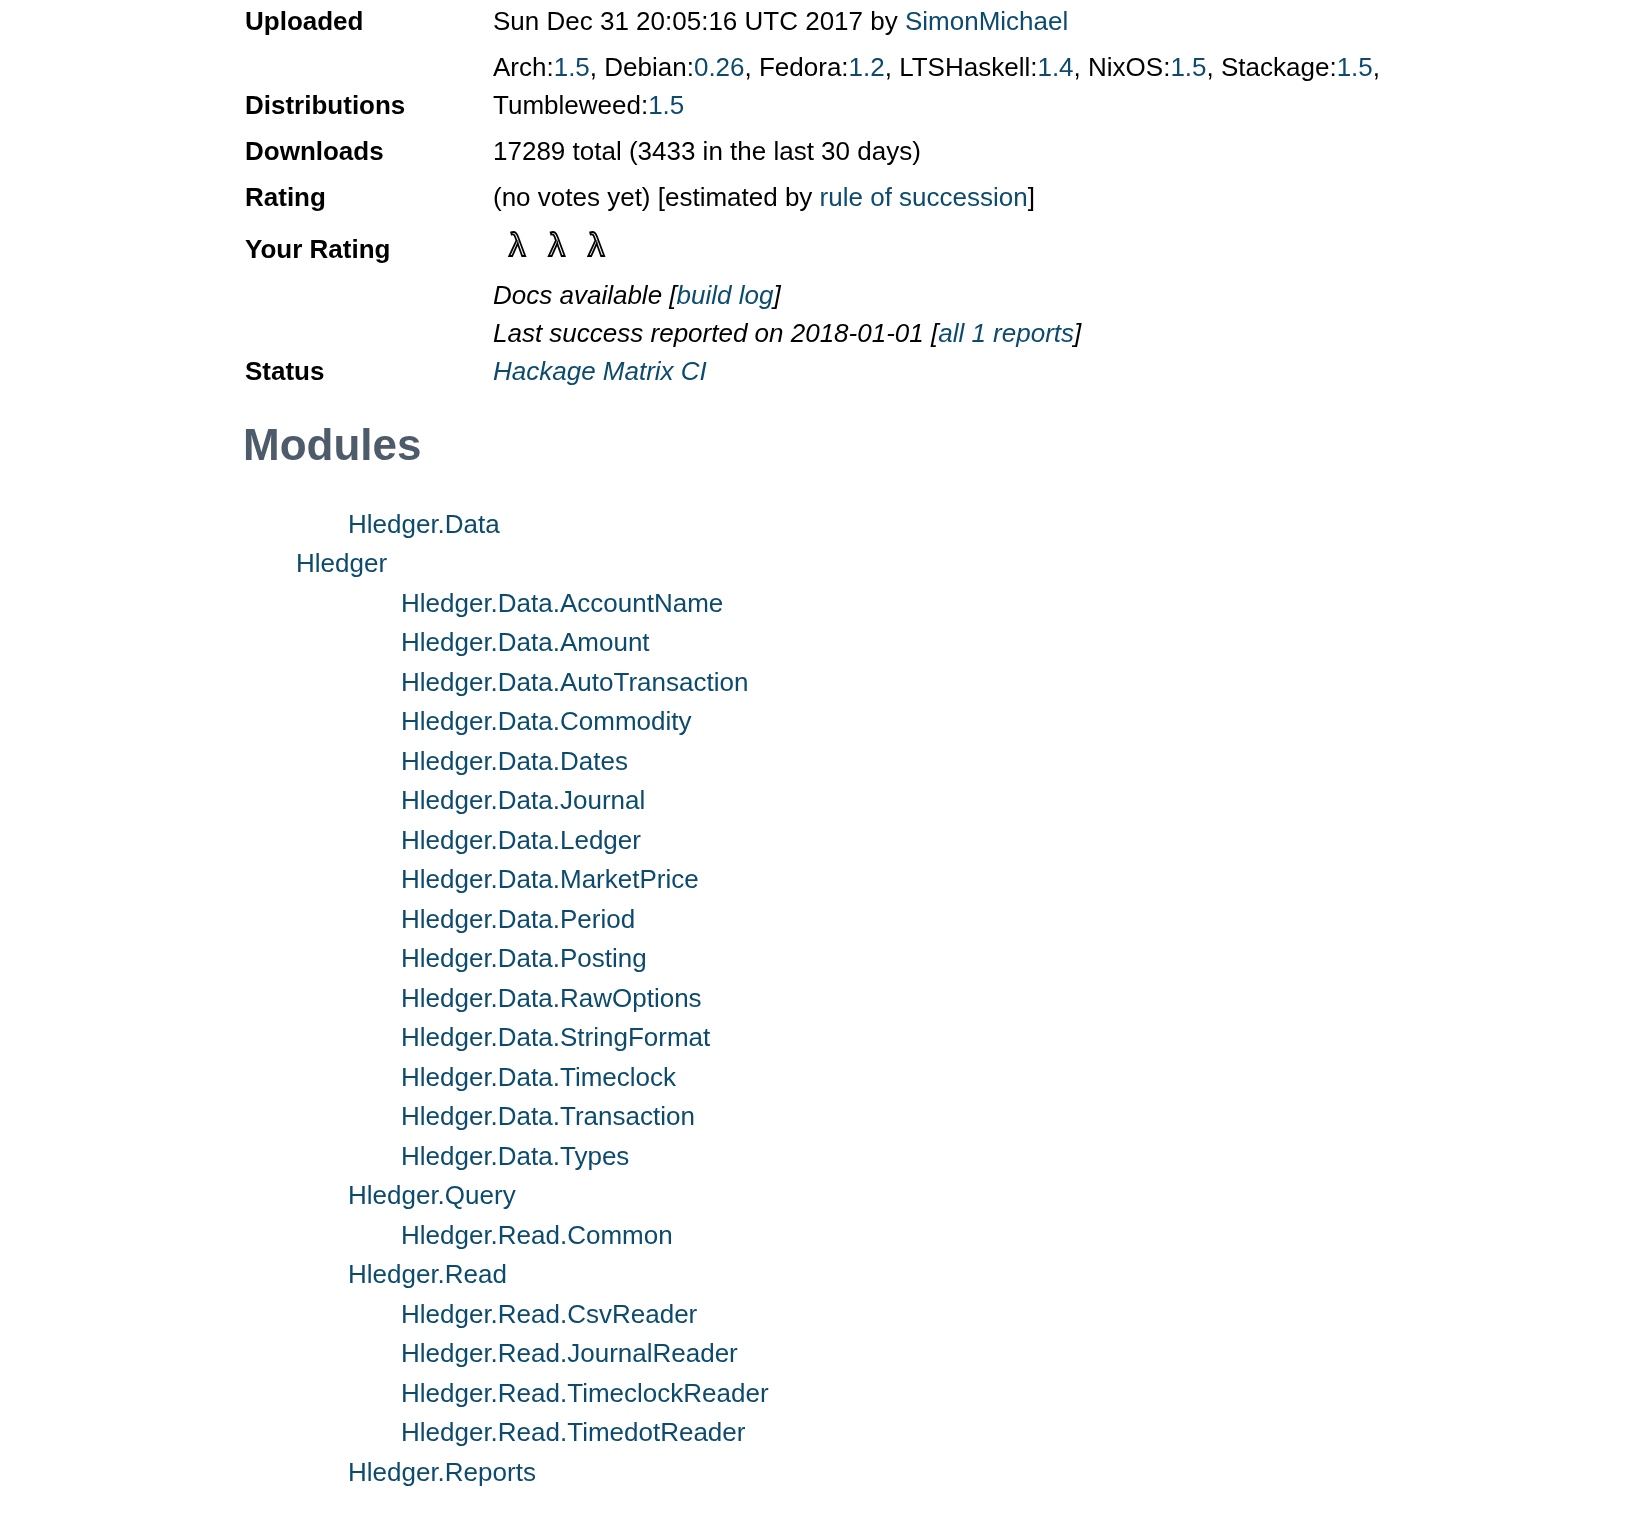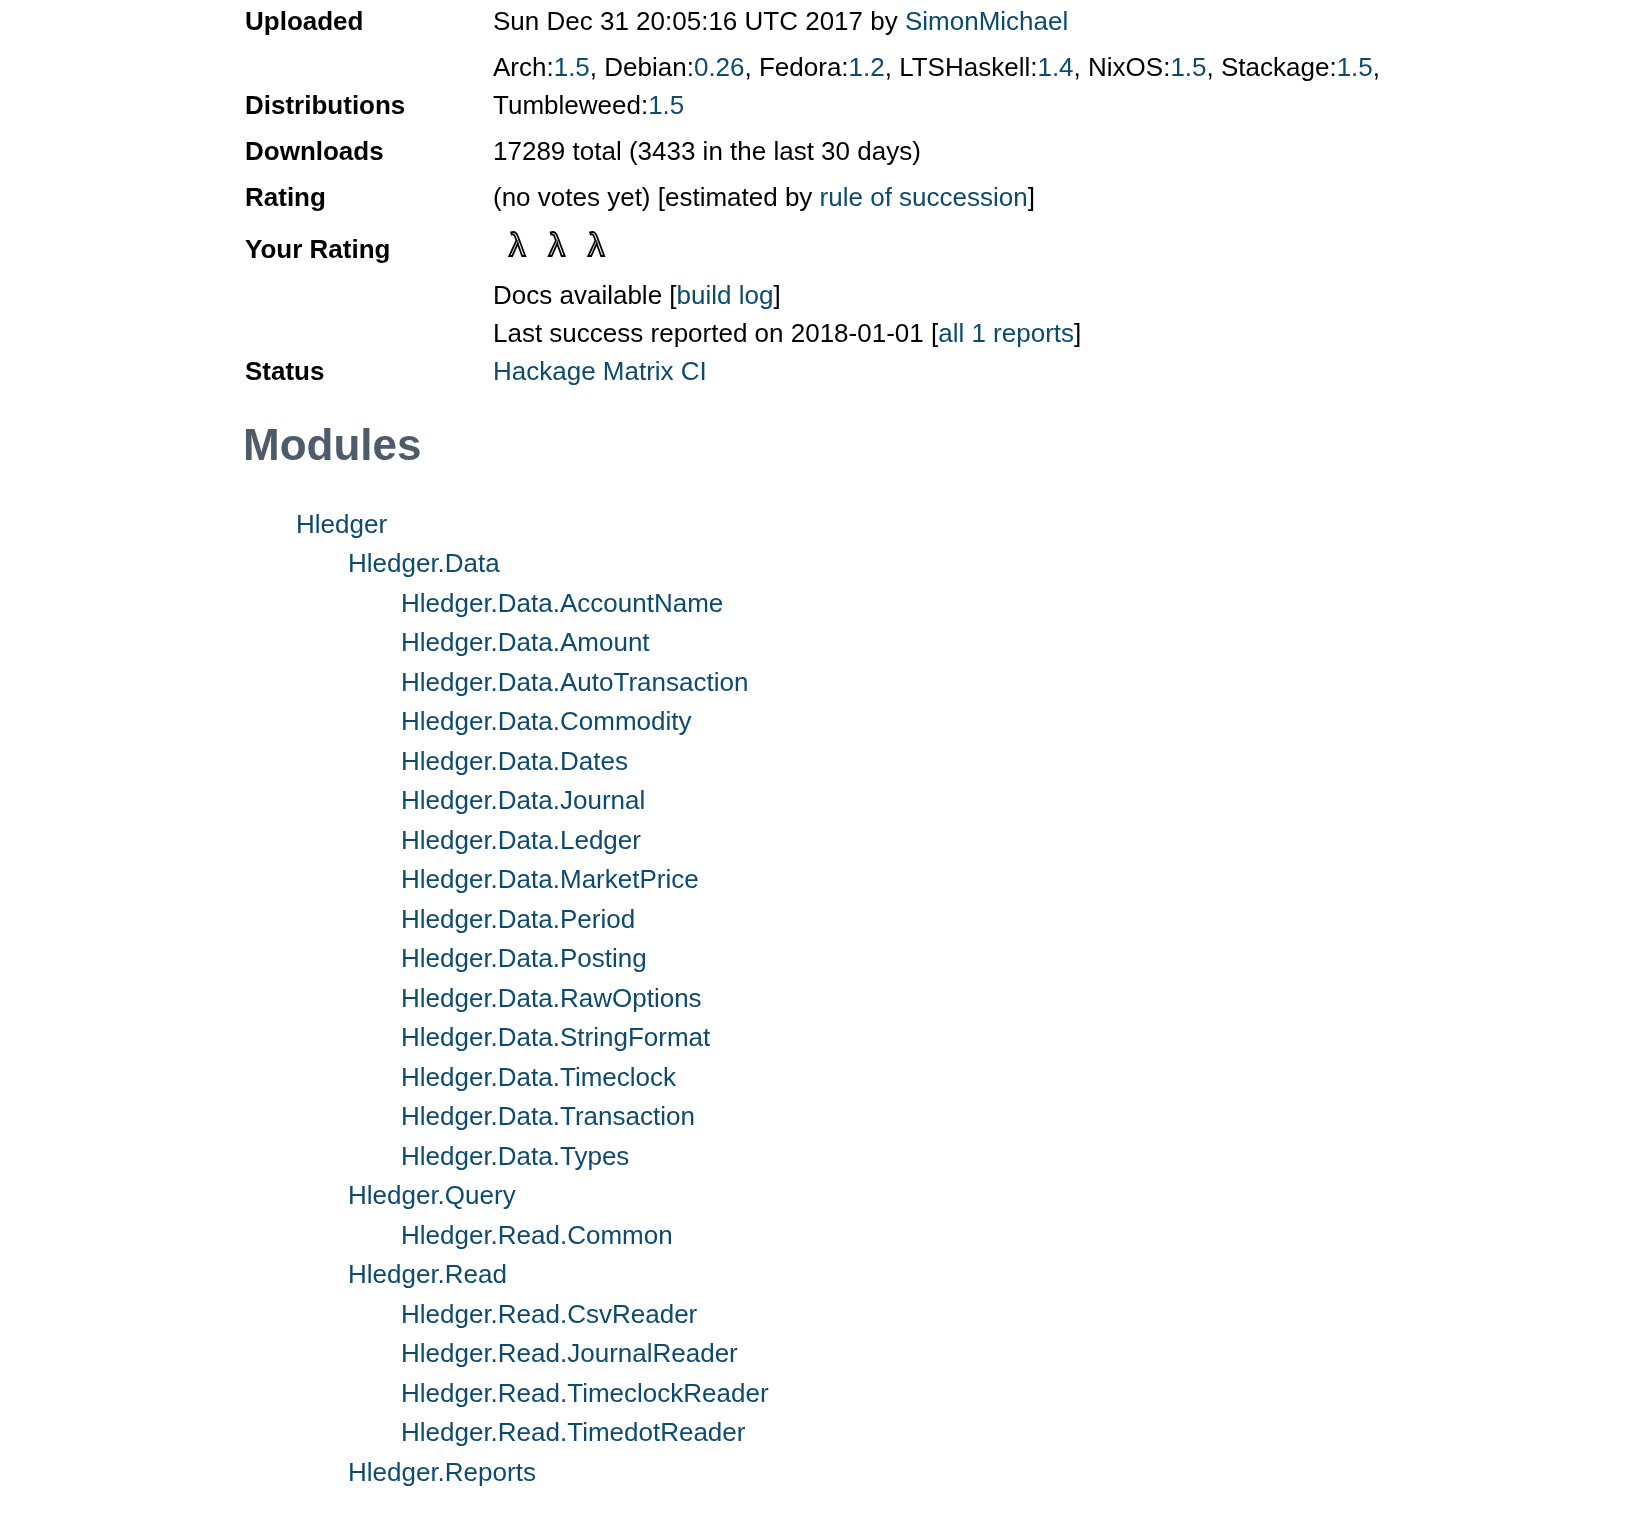--- a/index.html
+++ b/index.html
@@ -36,21 +36,21 @@
     font-weight: 700;
     line-height: 38px;
     white-space: nowrap;
   }
   .prop-value {
     line-height: 38px;
     max-width: 1030px;
   }
   .prop-row.status-row {
   }
-  .status-line { line-height: 38px; }
+  .status-line { line-height: 38px; font-style: italic; }
   
   .stars {
     padding-left: 16px;
     line-height: 42px;
     white-space: nowrap;
   }
   .lambda {
     display: inline-block;
     font-size: 33px;
     color: #ffffff;
@@ -116,22 +116,22 @@
     <div class="prop-value">
       <div class="status-line"><span>Docs available [</span><a class="link" href="#">build log</a><span>]</span></div>
       <div class="status-line"><span>Last success reported on 2018-01-01 [</span><a class="link" href="#">all 1 reports</a><span>]</span></div>
       <div class="status-line"><a class="link" href="#">Hackage Matrix CI</a></div>
     </div>
   </div>
 
   <h2 class="modules-heading">Modules</h2>
 
   <div class="module-list">
+      <div class="module-row level-1"><a class="link" href="#">Hledger.Data</a></div>
       <div class="module-row level-0"><a class="link" href="#">Hledger</a></div>
-      <div class="module-row level-1"><a class="link" href="#">Hledger.Data</a></div>
       <div class="module-row level-2"><a class="link" href="#">Hledger.Data.AccountName</a></div>
       <div class="module-row level-2"><a class="link" href="#">Hledger.Data.Amount</a></div>
       <div class="module-row level-2"><a class="link" href="#">Hledger.Data.AutoTransaction</a></div>
       <div class="module-row level-2"><a class="link" href="#">Hledger.Data.Commodity</a></div>
       <div class="module-row level-2"><a class="link" href="#">Hledger.Data.Dates</a></div>
       <div class="module-row level-2"><a class="link" href="#">Hledger.Data.Journal</a></div>
       <div class="module-row level-2"><a class="link" href="#">Hledger.Data.Ledger</a></div>
       <div class="module-row level-2"><a class="link" href="#">Hledger.Data.MarketPrice</a></div>
       <div class="module-row level-2"><a class="link" href="#">Hledger.Data.Period</a></div>
       <div class="module-row level-2"><a class="link" href="#">Hledger.Data.Posting</a></div>

